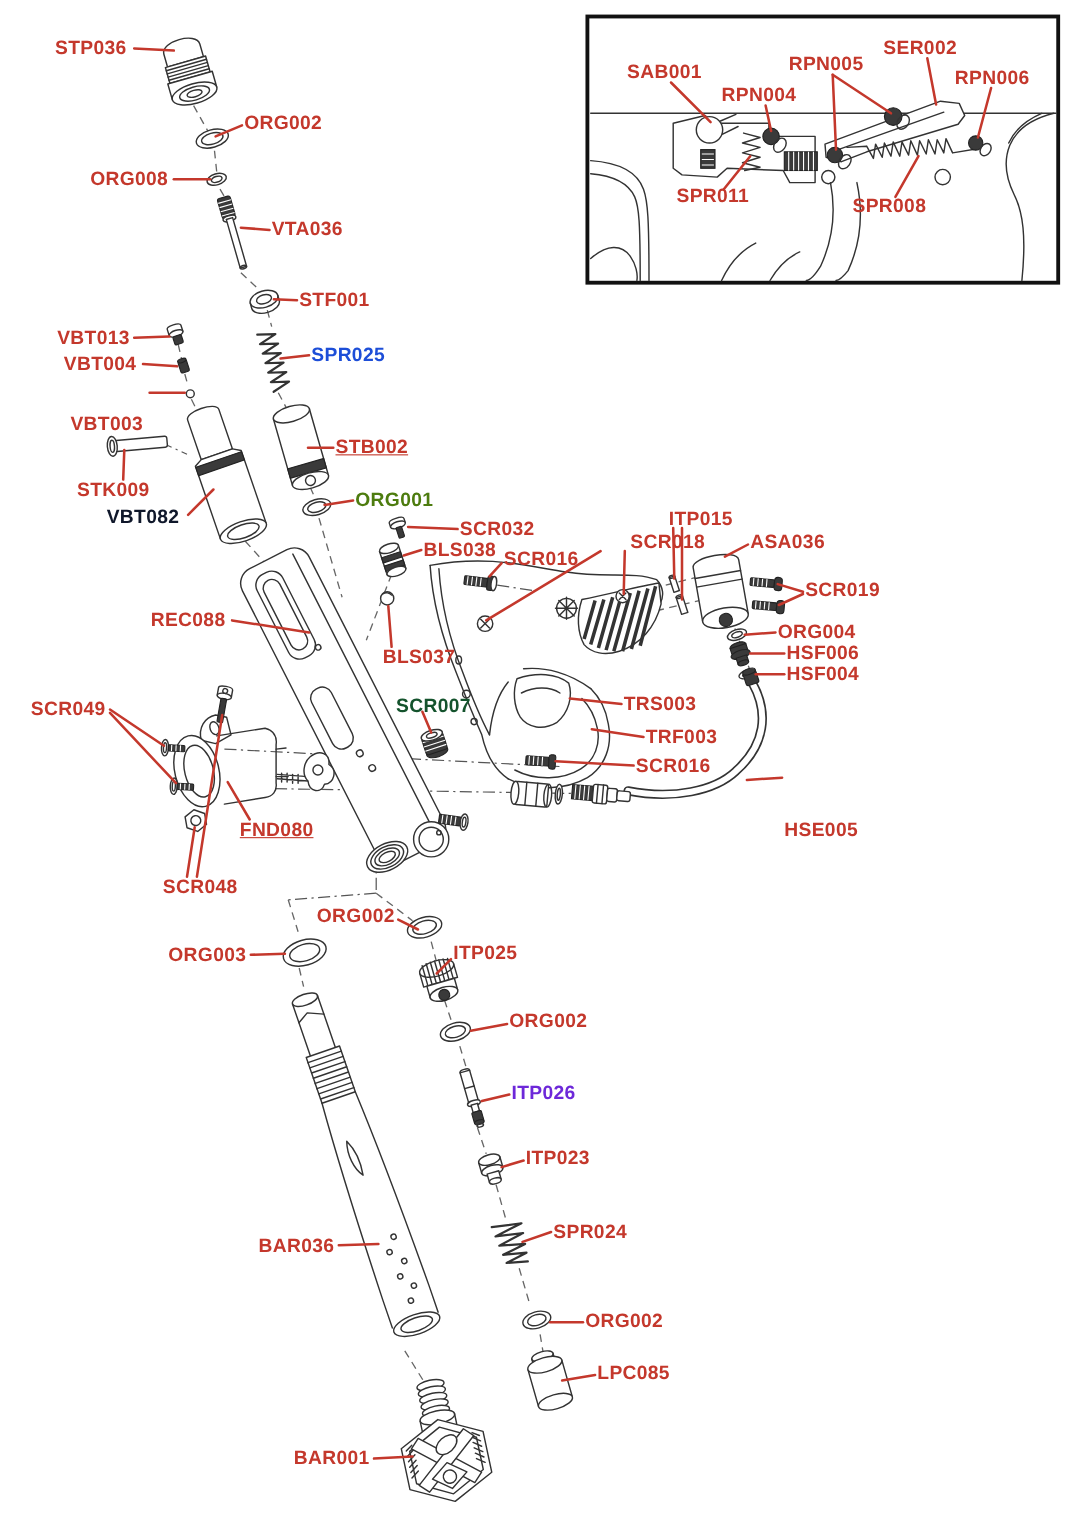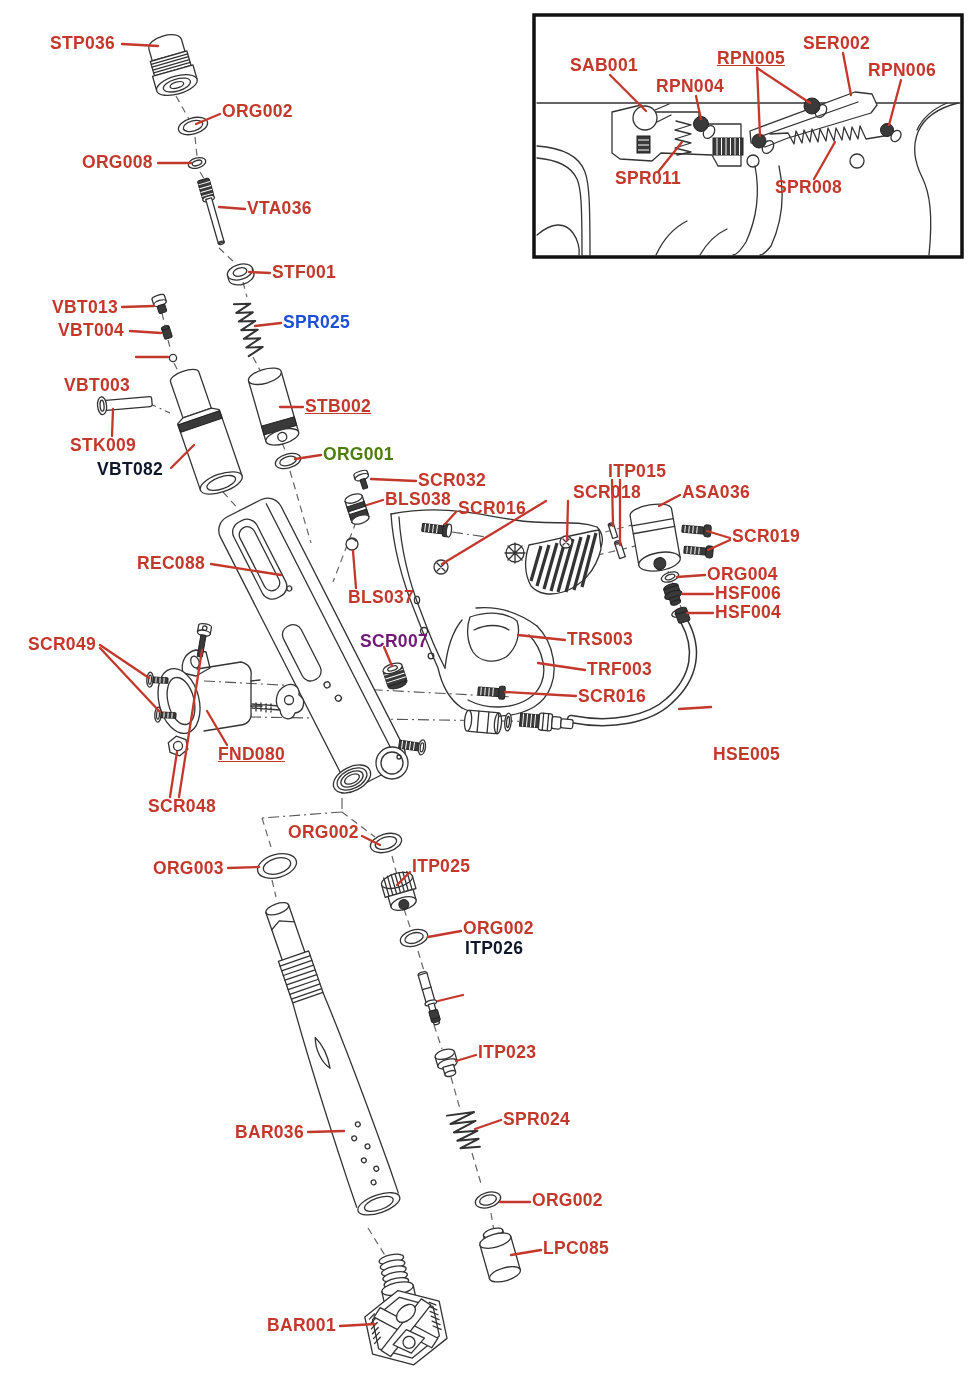--- a/index.html
+++ b/index.html
@@ -504,39 +504,39 @@
       <div class="part-label" style="left: 537px; top: 484px; color: rgb(196, 56, 44); margin-left: 36px;">SCR018</div>
       <div class="part-label" style="left: 608px; top: 463px; color: rgb(196, 56, 44);">ITP015</div>
       <div class="part-label" style="left: 682px; top: 484px; color: rgb(196, 56, 44);">ASA036</div>
       <div class="part-label" style="left: 732px; top: 528px; color: rgb(196, 56, 44);">SCR019</div>
       <div class="part-label" style="left: 707px; top: 566px; color: rgb(196, 56, 44);">ORG004</div>
       <div class="part-label" style="left: 715px; top: 585px; color: rgb(196, 56, 44);">HSF006</div>
       <div class="part-label" style="left: 715px; top: 604px; color: rgb(196, 56, 44);">HSF004</div>
       <div class="part-label" style="left: 137px; top: 555px; color: rgb(196, 56, 44);">REC088</div>
       <div class="part-label" style="left: 348px; top: 589px; color: rgb(196, 56, 44);">BLS037</div>
       <div class="part-label" style="left: 28px; top: 636px; color: rgb(196, 56, 44);">SCR049</div>
-      <div class="part-label" style="left: 360px; top: 633px; color: #701a75;">SCR007</div>
+      <div class="part-label" style="left: 360px; top: 633px; color: #14532d;">SCR007</div>
       <div class="part-label" style="left: 567px; top: 631px; color: rgb(196, 56, 44);">TRS003</div>
       <div class="part-label" style="left: 587px; top: 661px; color: rgb(196, 56, 44);">TRF003</div>
       <div class="part-label" style="left: 578px; top: 688px; color: rgb(196, 56, 44);">SCR016</div>
       <div class="part-label" style="left: 713px; top: 698px; color: rgb(196, 56, 44); margin-top: 48px;">HSE005</div>
       <div class="part-label" style="left: 218px; top: 746px; color: rgb(196, 56, 44); text-decoration: underline;">FND080</div>
       <div class="part-label" style="left: 148px; top: 798px; color: rgb(196, 56, 44);">SCR048</div>
       <div class="part-label" style="left: 288px; top: 824px; color: rgb(196, 56, 44);">ORG002</div>
       <div class="part-label" style="left: 153px; top: 860px; color: rgb(196, 56, 44);">ORG003</div>
       <div class="part-label" style="left: 412px; top: 858px; color: rgb(196, 56, 44);">ITP025</div>
       <div class="part-label" style="left: 463px; top: 920px; color: rgb(196, 56, 44);">ORG002</div>
-      <div class="part-label" style="left: 465px; top: 940px; color: #0f172a;">ITP026</div>
+      <div class="part-label" style="left: 465px; top: 985px; color: #6d28d9;">ITP026</div>
       <div class="part-label" style="left: 478px; top: 1044px; color: rgb(196, 56, 44);">ITP023</div>
       <div class="part-label" style="left: 503px; top: 1111px; color: rgb(196, 56, 44);">SPR024</div>
       <div class="part-label" style="left: 235px; top: 1124px; color: rgb(196, 56, 44);">BAR036</div>
       <div class="part-label" style="left: 532px; top: 1192px; color: rgb(196, 56, 44);">ORG002</div>
       <div class="part-label" style="left: 543px; top: 1240px; color: rgb(196, 56, 44);">LPC085</div>
       <div class="part-label" style="left: 267px; top: 1317px; color: rgb(196, 56, 44);">BAR001</div>
       <div class="part-label" style="left: 570px; top: 57px; color: rgb(196, 56, 44);">SAB001</div>
       <div class="part-label" style="left: 656px; top: 78px; color: rgb(196, 56, 44);">RPN004</div>
-      <div class="part-label" style="left: 717px; top: 50px; color: rgb(196, 56, 44); text-decoration: underline;">RPN005</div>
+      <div class="part-label" style="left: 717px; top: 50px; color: rgb(196, 56, 44);">RPN005</div>
       <div class="part-label" style="left: 803px; top: 35px; color: rgb(196, 56, 44);">SER002</div>
       <div class="part-label" style="left: 868px; top: 62px; color: rgb(196, 56, 44);">RPN006</div>
       <div class="part-label" style="left: 615px; top: 170px; color: rgb(196, 56, 44);">SPR011</div>
       <div class="part-label" style="left: 775px; top: 179px; color: rgb(196, 56, 44);">SPR008</div>
     </div>
 </div>
 
 </body></html>

